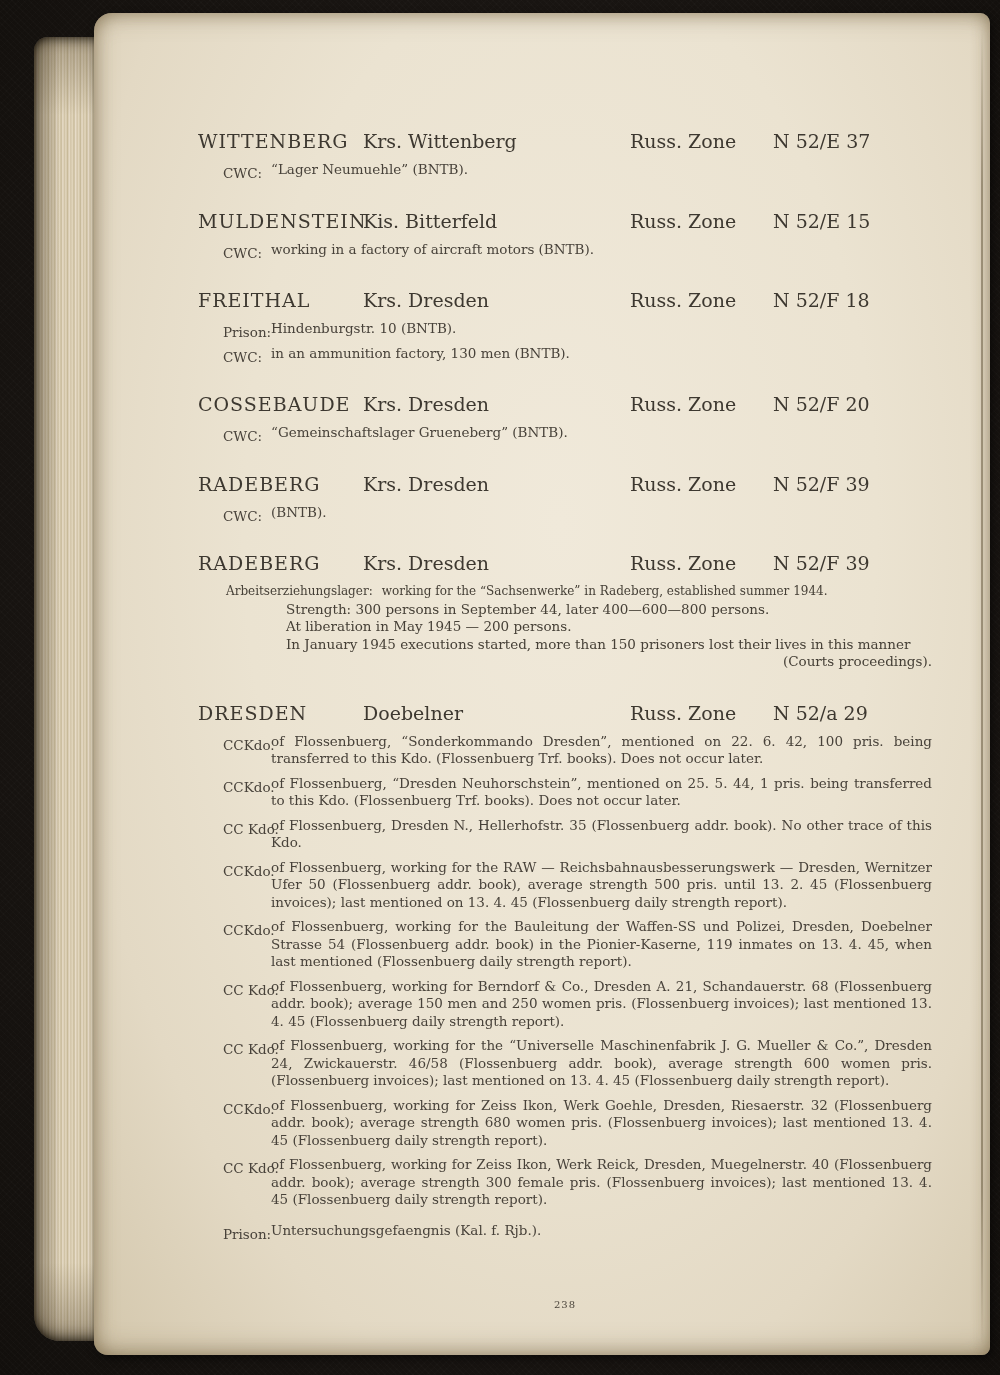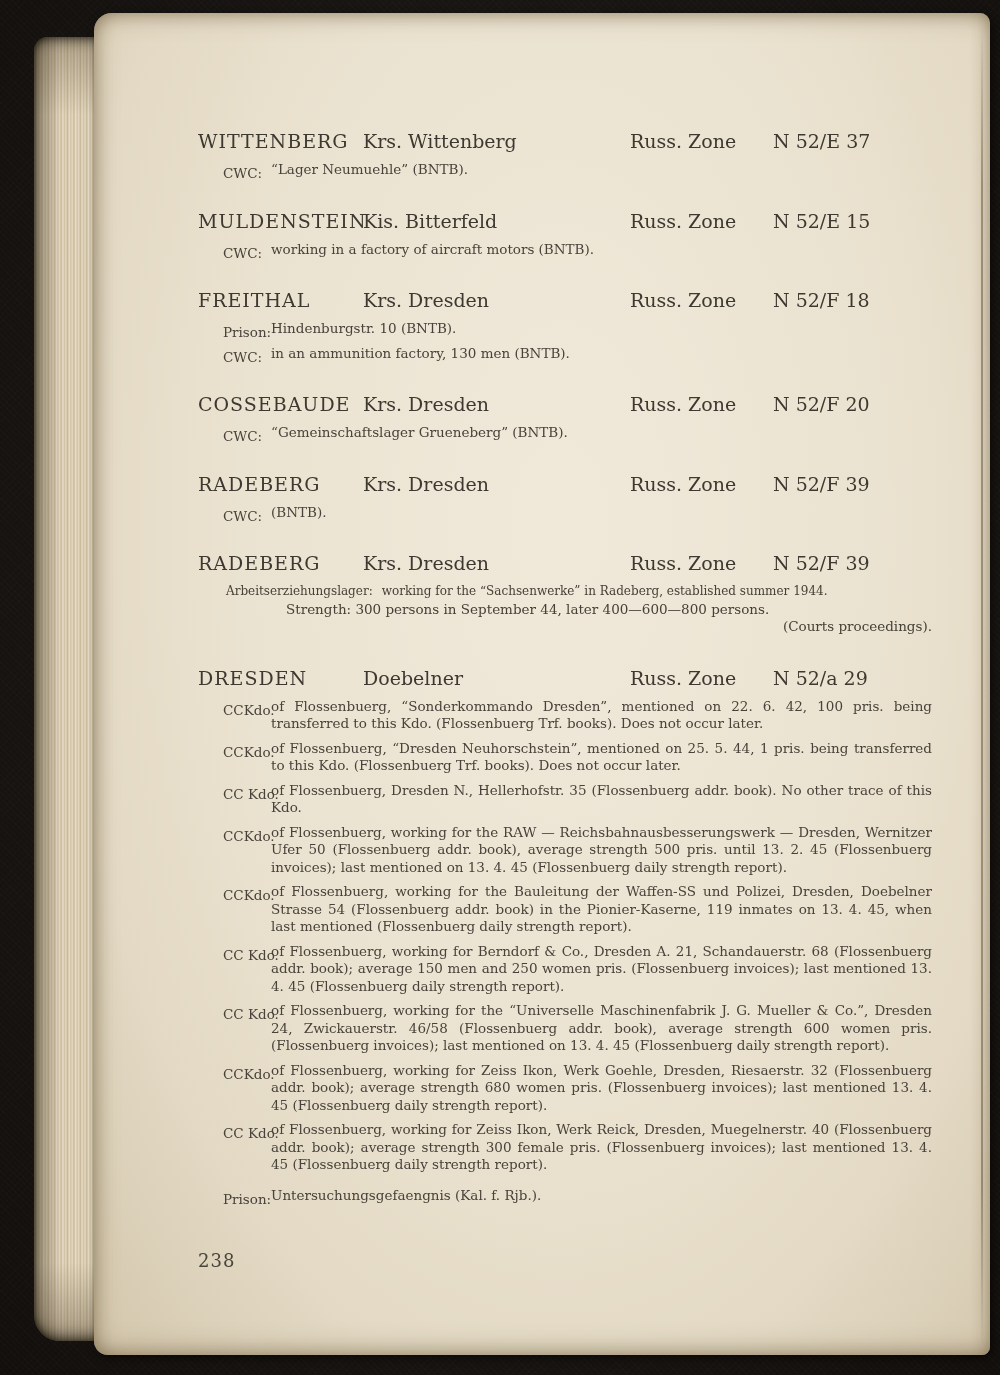--- a/index.html
+++ b/index.html
@@ -70,21 +70,21 @@
   .d-label{position:absolute;left:0;top:4px;white-space:nowrap;}
   .d-text{display:block;margin-left:48px;}
   .para .d-text{text-align:justify;}
   .detail.mt{margin-top:13px;}
   
   .row-inline{margin-left:28px;font-size:12px;line-height:17.5px;}
   .row-inline .inl-label{margin-right:9px;}
   .row-cont{margin-left:88px;font-size:13.5px;line-height:17.5px;}
   .row-right{margin-left:88px;font-size:13.5px;line-height:17.5px;text-align:right;}
   .page-number{
-    margin-top:46px;text-align:left;font-size:18px;color:#4a443b;letter-spacing:1px;
+    margin-top:60px;text-align:center;font-size:10px;color:#4a443b;letter-spacing:1px;
   }
 </style>
 </head>
 <body>
 
 <div class="bg-noise"></div>
 
 <div class="book">
   <div class="edge-stack"></div>
 
@@ -164,20 +164,22 @@
         <div class="entry-header">
           <span class="e-name">RADEBERG</span>
           <span class="e-district">Krs. Dresden</span>
           <span class="e-zone">Russ. Zone</span>
           <span class="e-ref">N 52/F 39</span>
         </div>
         <div class="row-inline">
           <span class="inl-label">Arbeitserziehungslager:</span><span>working for the “Sachsenwerke” in Radeberg, established summer 1944.</span>
         </div>
         <div class="row-cont">Strength: 300 persons in September 44, later 400—600—800 persons.</div>
+        <div class="row-cont">At liberation in May 1945 — 200 persons.</div>
+        <div class="row-cont">In January 1945 executions started, more than 150 prisoners lost their lives in this manner</div>
         <div class="row-right">(Courts proceedings).</div>
       </div>
 
       <div class="entry">
         <div class="entry-header">
           <span class="e-name">DRESDEN</span>
           <span class="e-district">Doebelner</span>
           <span class="e-zone">Russ. Zone</span>
           <span class="e-ref">N 52/a 29</span>
         </div>

